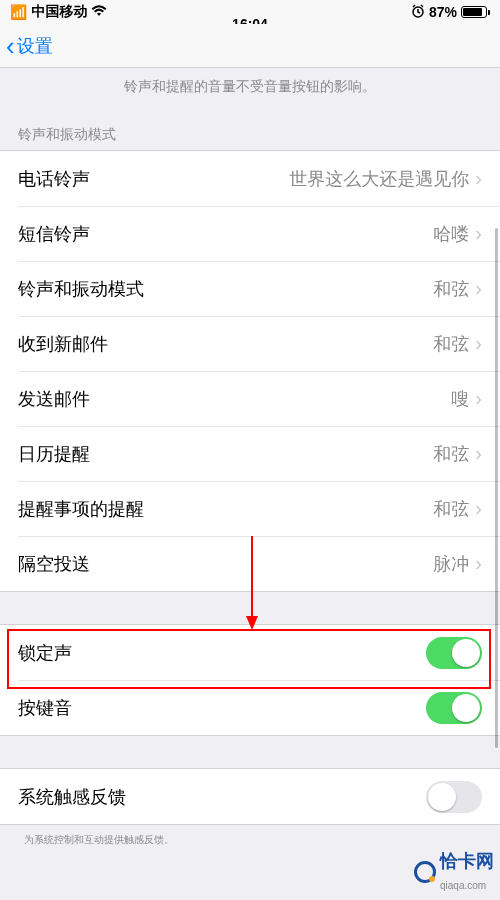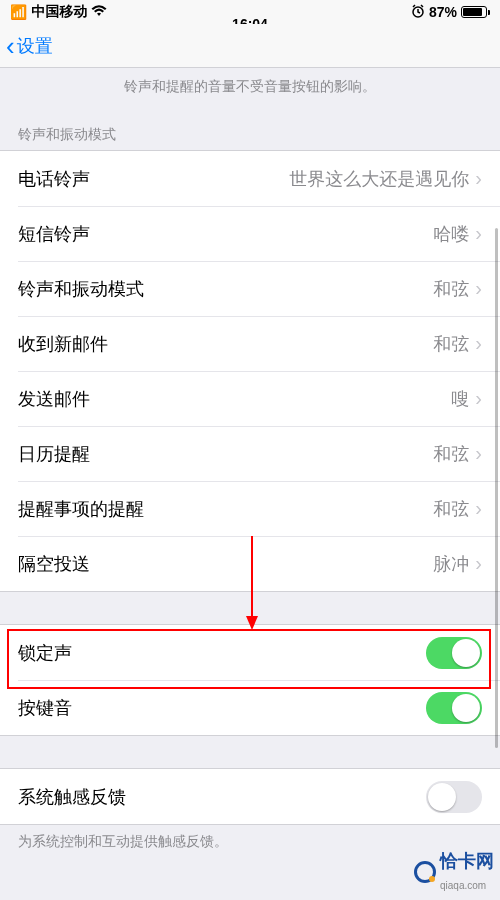--- a/index.html
+++ b/index.html
@@ -20,21 +20,21 @@
   .row-label { font-size: 18px; color: #000; flex: 0 0 auto; }
   .spacer { flex: 1 1 auto; }
   .row-value { font-size: 18px; color: #8a8a8e; margin-right: 6px; text-align: right; margin-left: 36px; }
   .chevron { color: #c7c7cc; font-size: 20px; }
   .toggle { width: 56px; height: 32px; border-radius: 16px; position: relative; }
   .toggle .knob { width: 28px; height: 28px; background: #fff; border-radius: 50%; position: absolute; top: 2px; box-shadow: 0 1px 2px rgba(0,0,0,0.3); }
   .toggle.on { background: #4cd964; }
   .toggle.on .knob { right: 2px; }
   .toggle.off { background: #e5e5ea; }
   .toggle.off .knob { left: 2px; }
-  .footer-note { color: #8a8a8e; font-size: 14px; padding: 8px 18px; }
+  .footer-note { color: #8a8a8e; font-size: 10px; padding: 8px 24px; }
   .highlight-box { position: absolute; border: 2px solid #ff0000; pointer-events: none; }
   .arrow-svg { position: absolute; pointer-events: none; }
   .scrollbar { position: absolute; right: 2px; top: 160px; width: 3px; height: 520px; background: rgba(0,0,0,0.25); border-radius: 2px; }
   .watermark { position: absolute; right: 6px; bottom: 6px; display: flex; align-items: center; gap: 4px; font-size: 18px; color: #1b4fa0; font-weight: 600; }
   .wm-icon { width: 22px; height: 22px; border-radius: 50%; border: 3px solid #1b4fa0; position: relative; }
   .wm-icon::after { content: ""; position: absolute; width: 6px; height: 6px; background: #f5a623; border-radius: 50%; right: -2px; bottom: -2px; }
   .battery { display:inline-flex; align-items:center; }
   .battery-body { width: 26px; height: 12px; border: 1.5px solid #000; border-radius: 3px; position: relative; }
   .battery-fill { position:absolute; left:1px; top:1px; bottom:1px; width: 80%; background:#000; border-radius:1px;}
   .battery-cap { width:2px; height:5px; background:#000; margin-left:1px; border-radius:0 1px 1px 0;}

